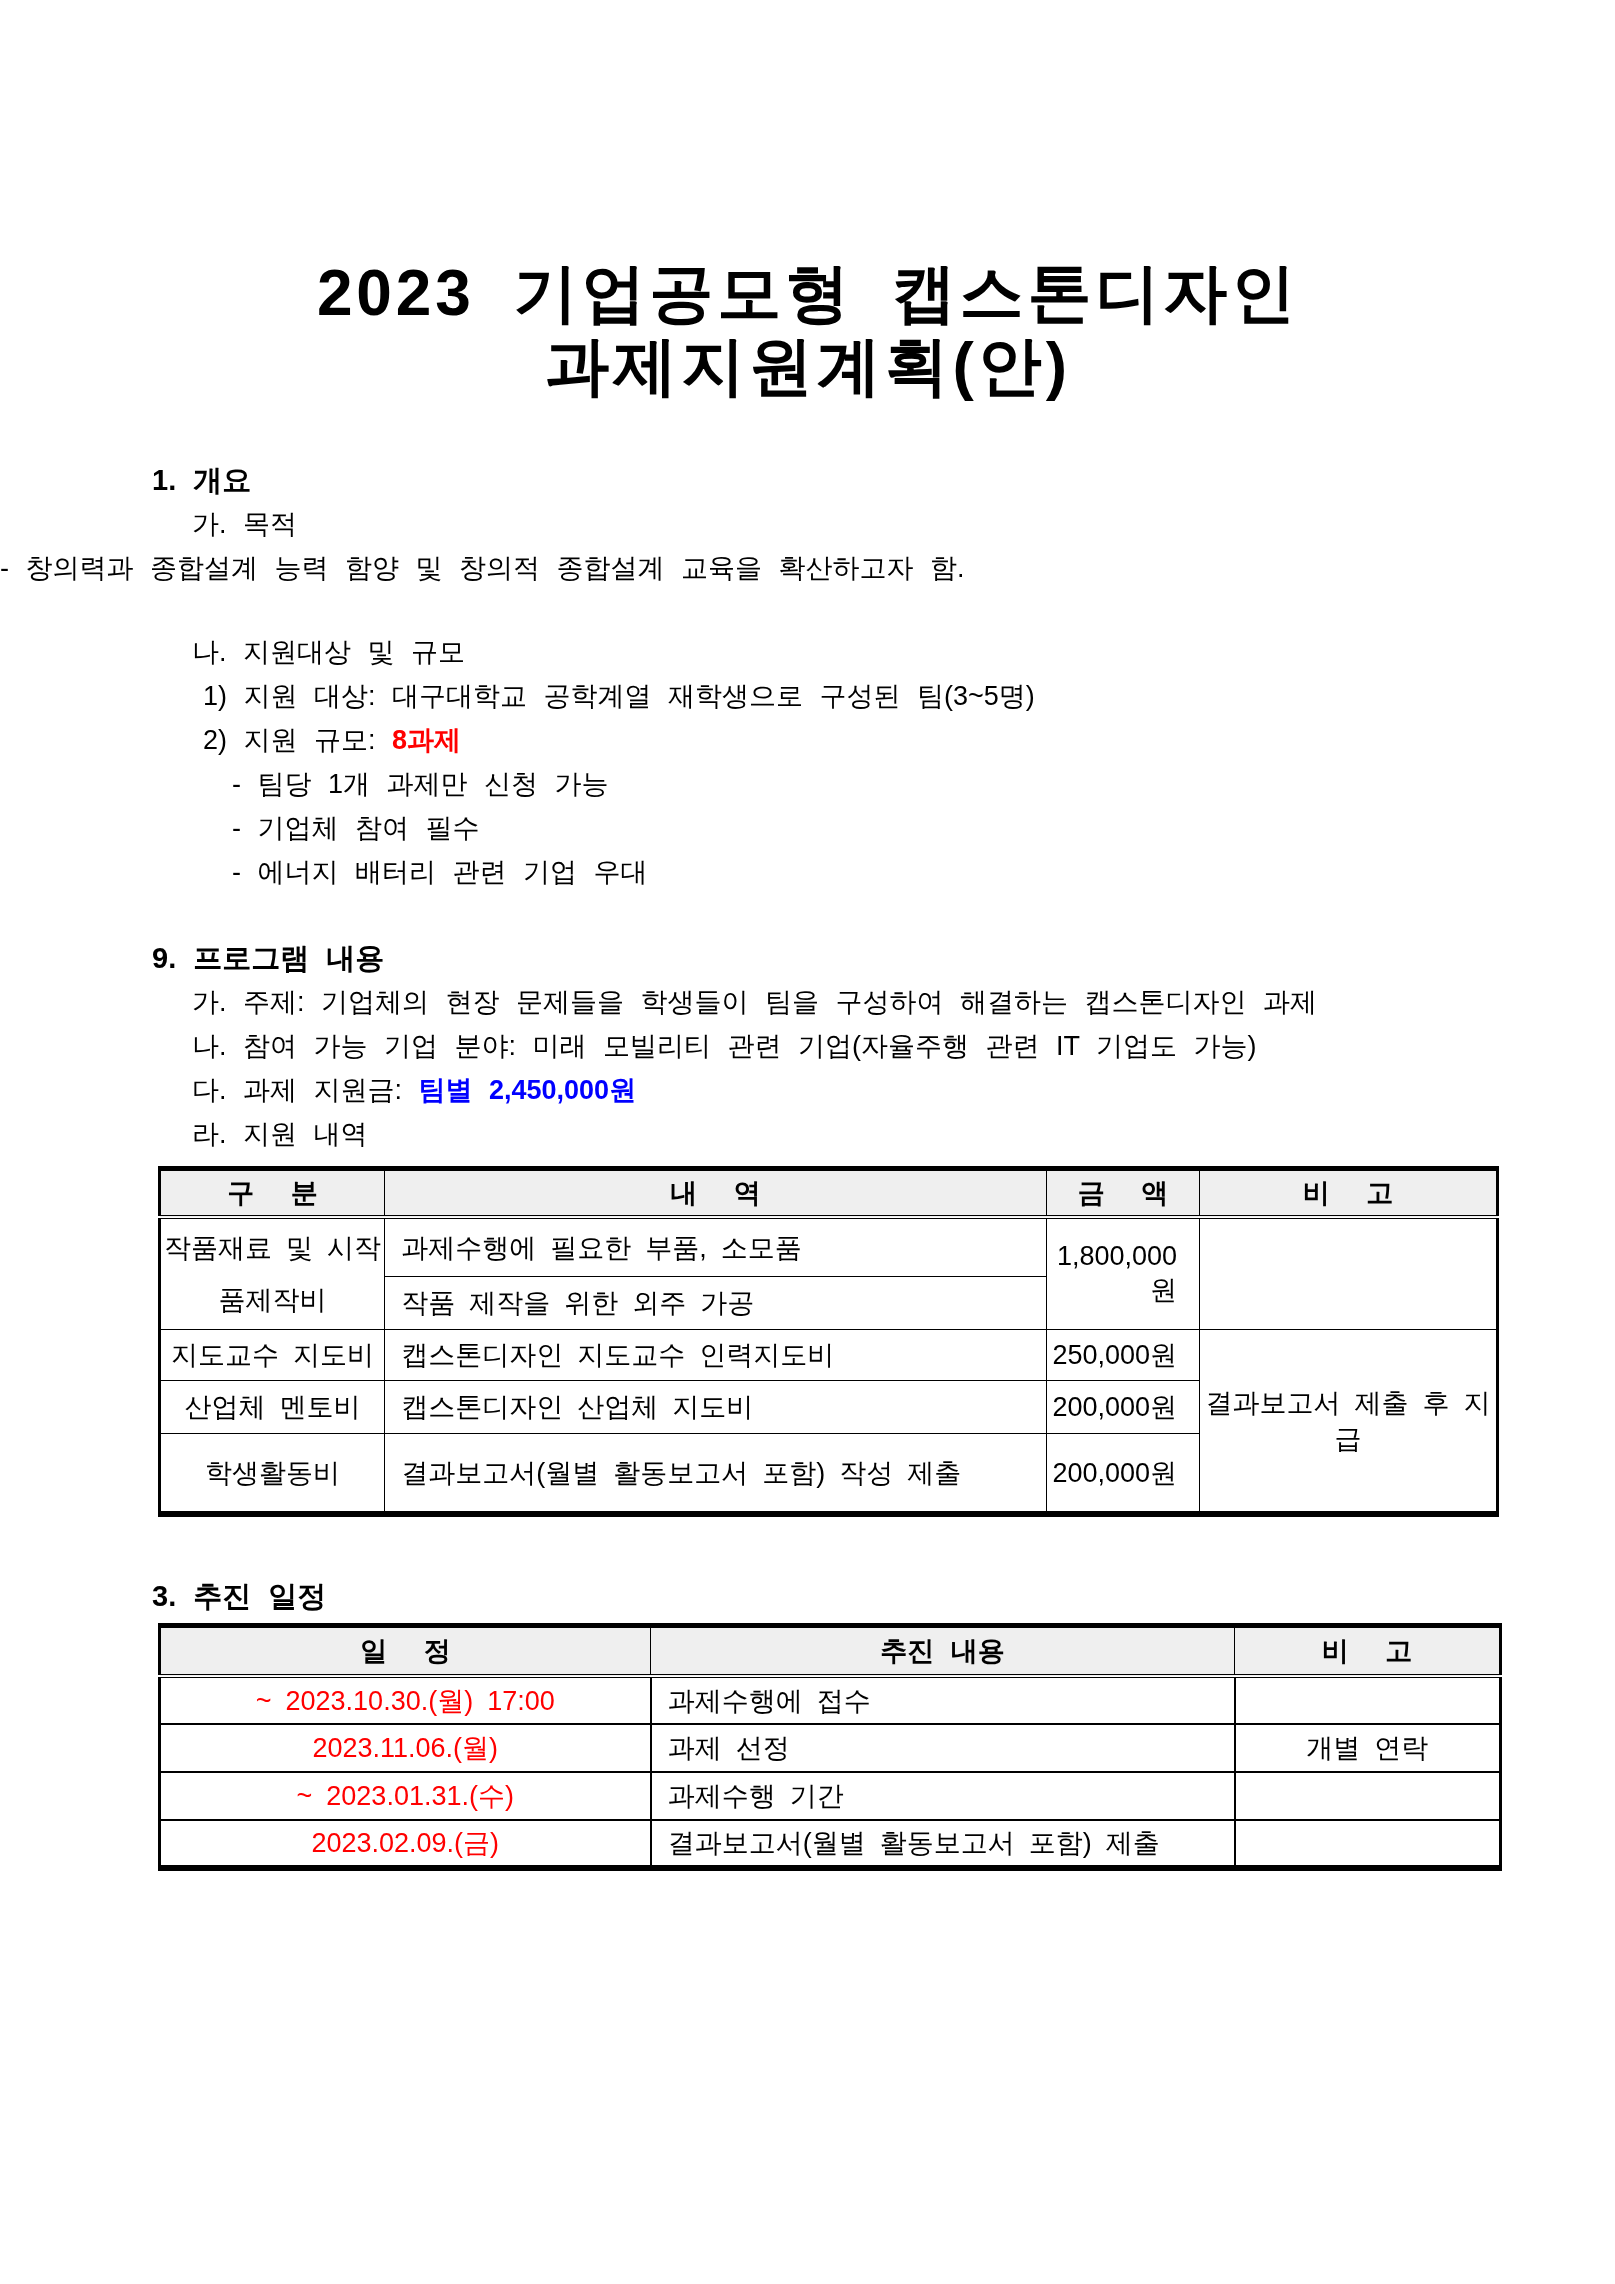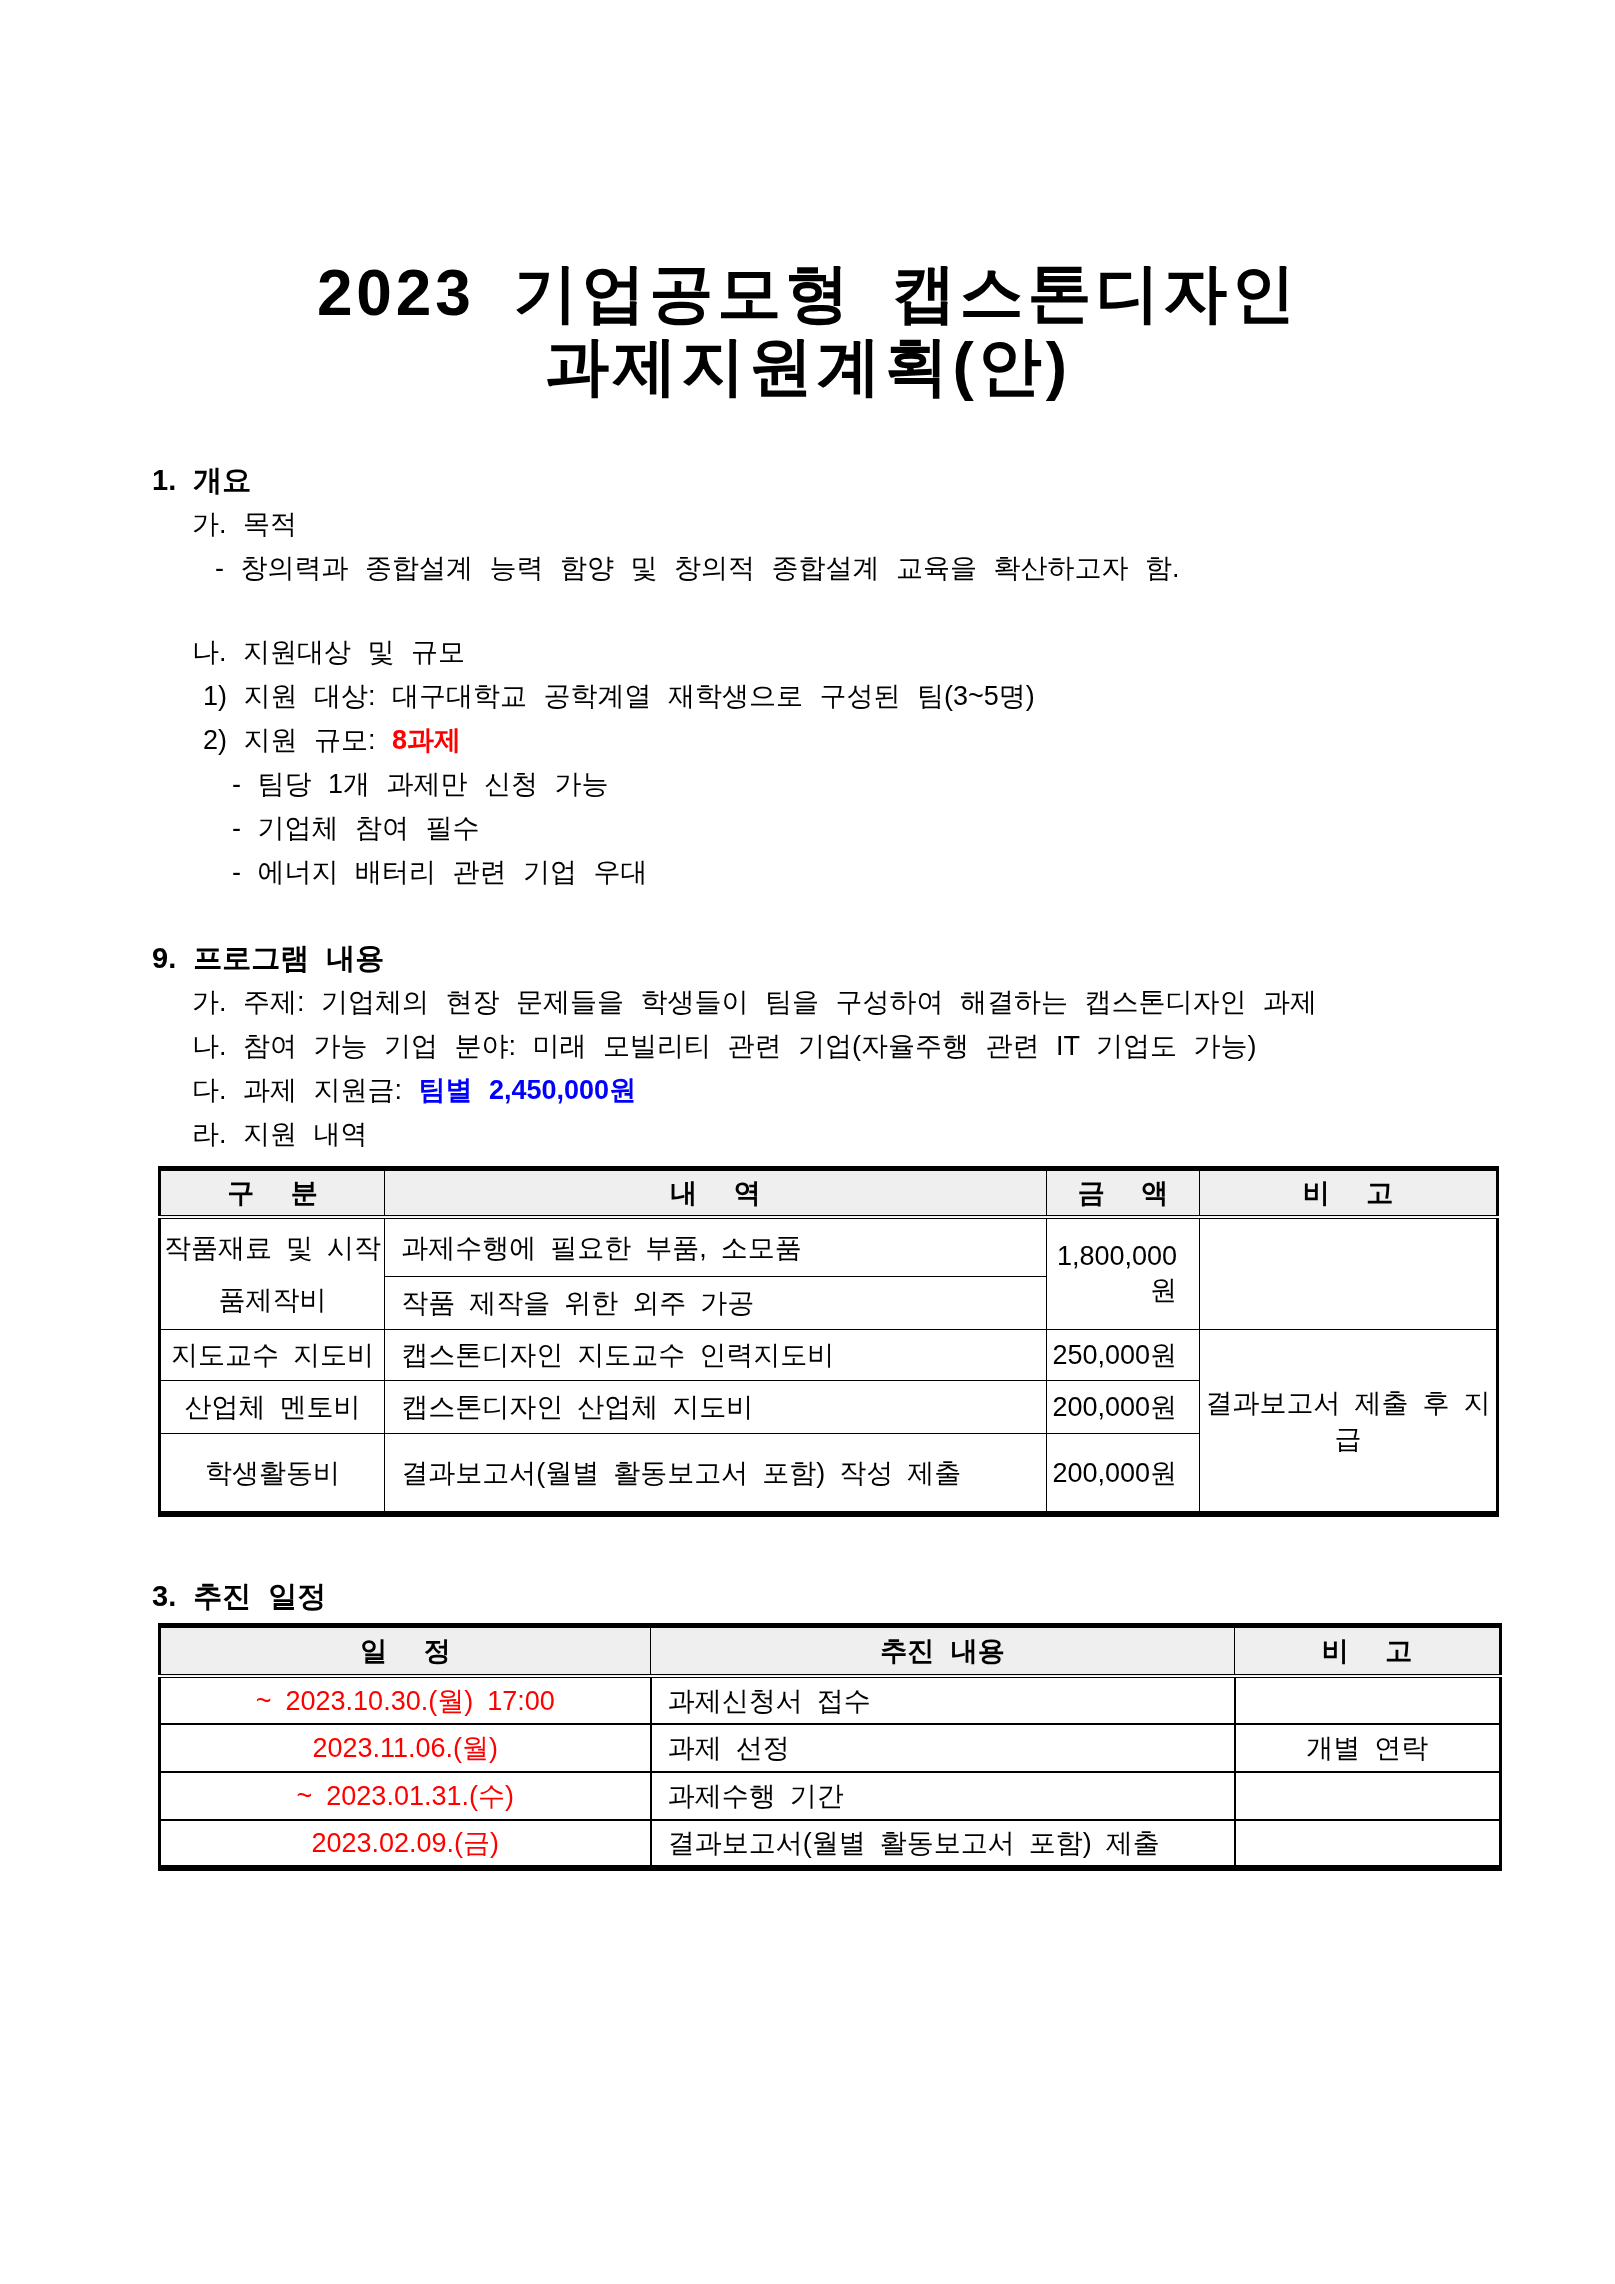--- a/index.html
+++ b/index.html
@@ -13,21 +13,21 @@
   }
   .content { padding-top:257px; }
 
   .title { text-align:center; font-weight:700; font-size:64px; line-height:73px;
            letter-spacing:3.9px; word-spacing:17px; }
 
   .line { font-size:27px; line-height:44px; word-spacing:9px; white-space:pre-wrap; }
   .sec  { font-weight:700; font-size:29px; margin-left:152px; }
   .l2   { margin-left:192px; }
   .l3   { margin-left:203px; }
-  .l3b  { margin-left:215px; }
+  .l3b  { }
   .l4   { margin-left:232px; }
 
   .red  { color:#ff0000; font-weight:700; }
   .blue { color:#0000ff; font-weight:700; }
 
   .sp15 { height:9.8px; } .sp62 { height:40px; } .sp64 { height:42px; }
   .sp7  { height:4.6px;  } .sp85 { height:55px; } .sp88 { height:57px; }
 
   table { border-collapse:collapse; table-layout:fixed; }
   .tbl  { border:3.3px solid #000000; border-top-width:5.9px; border-bottom-width:6.5px; margin-left:158px; }
@@ -142,21 +142,21 @@
           <col style="width:266px">
       </colgroup>
       <tbody>
           <tr class="h78">
         <th>일 정</th>
         <th class="ws-narrow">추진 내용</th>
         <th>비 고</th>
       </tr>
       <tr class="h84">
         <td class="date">~ 2023.10.30.(월) 17:00</td>
-        <td class="detail">과제신청서 접수</td>
+        <td class="detail">과제수행에 접수</td>
         <td class="note"></td>
       </tr>
       <tr class="h84">
         <td class="date">2023.11.06.(월)</td>
         <td class="detail">과제 선정</td>
         <td class="note">개별 연락</td>
       </tr>
       <tr class="h84">
         <td class="date">~ 2023.01.31.(수)</td>
         <td class="detail">과제수행 기간</td>

